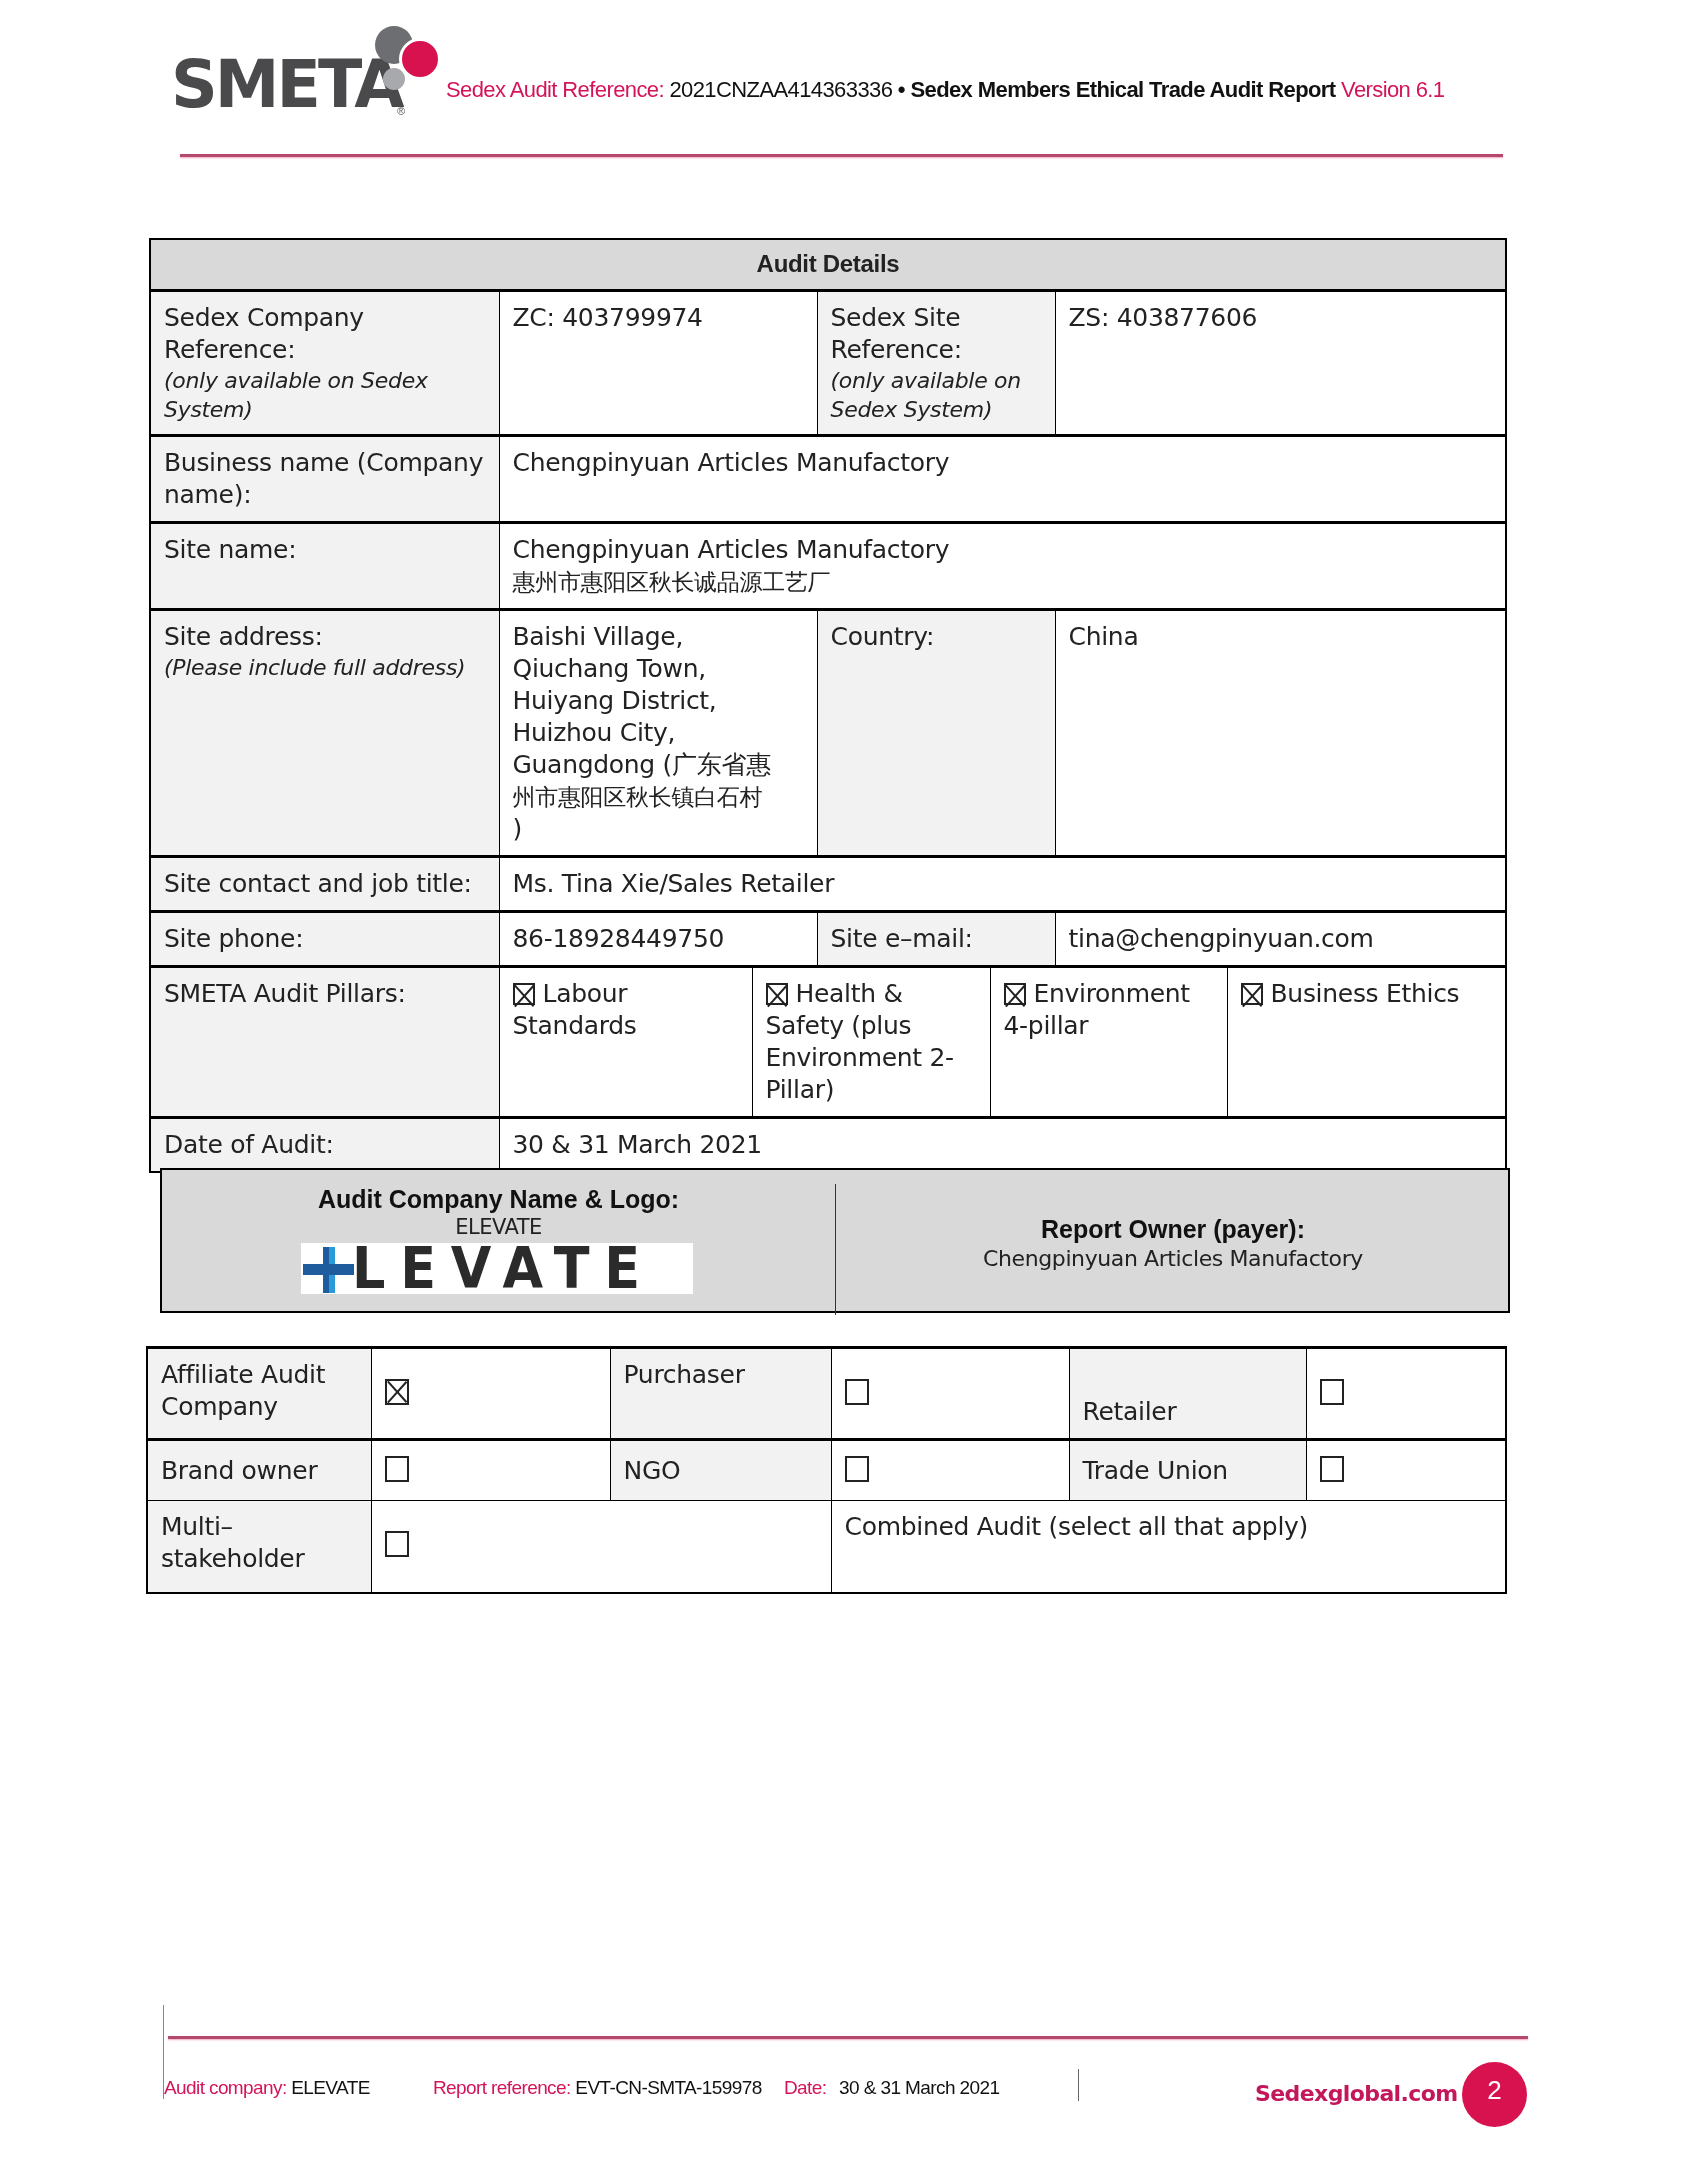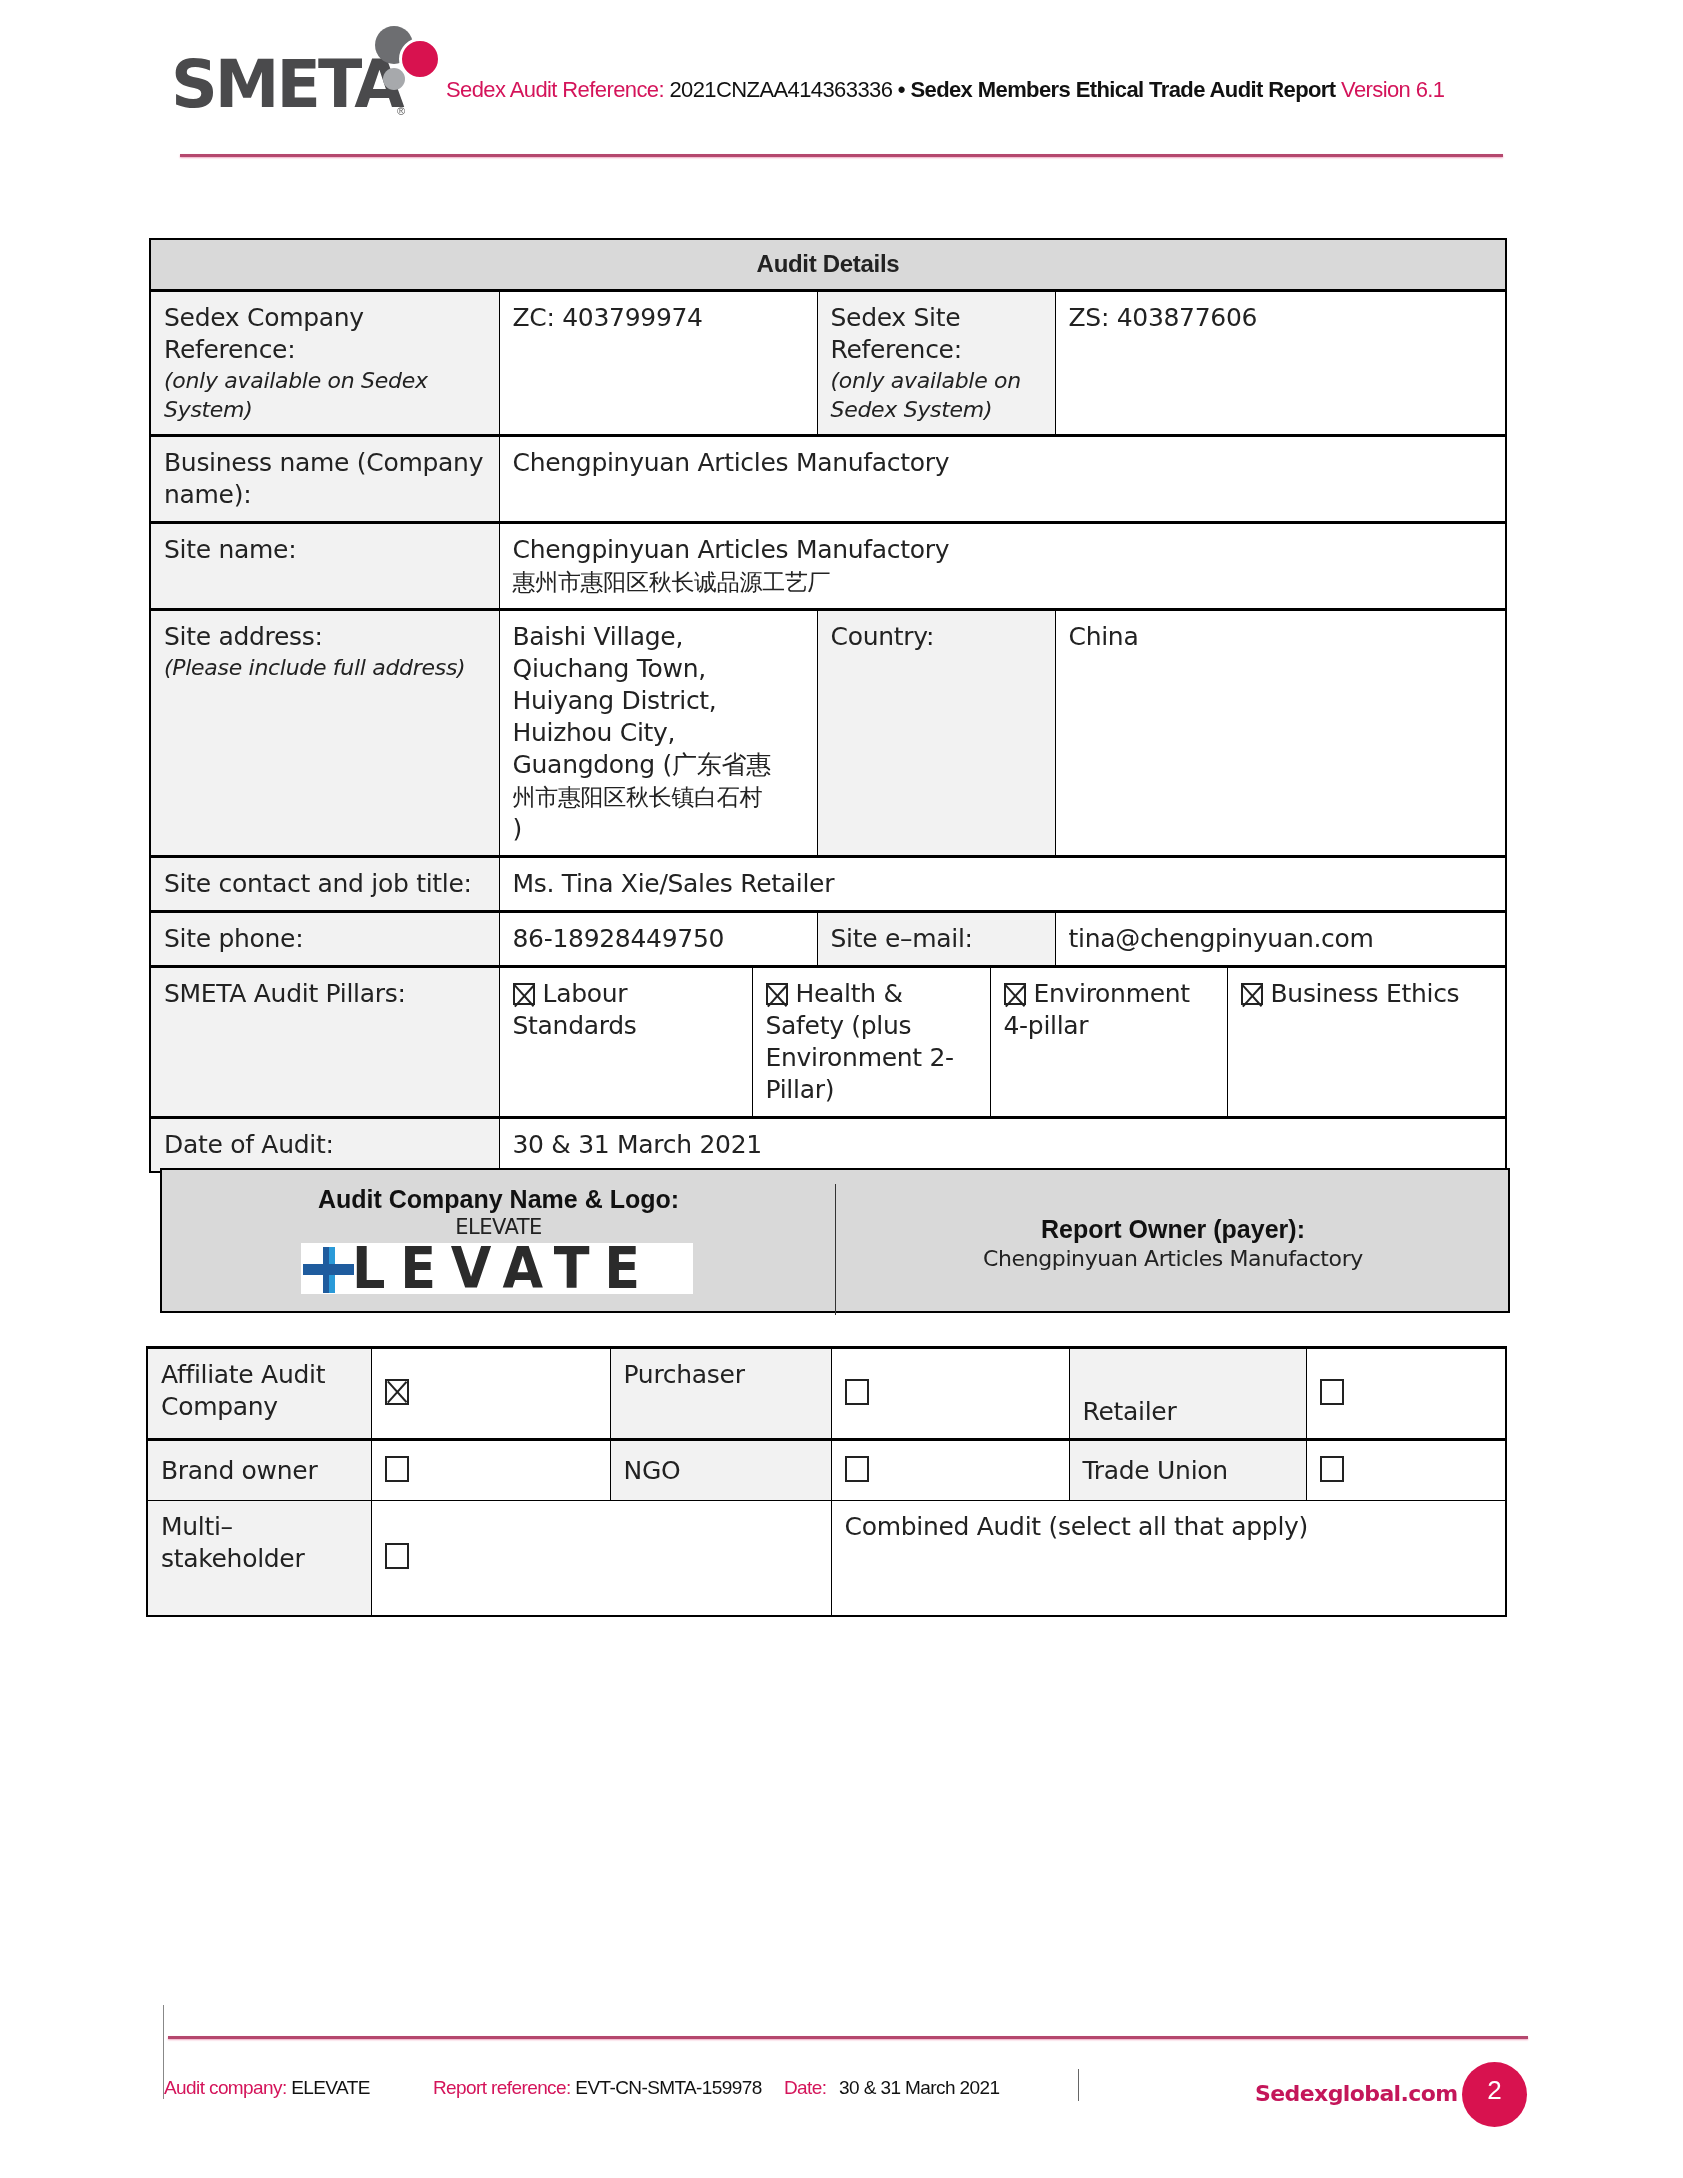--- a/index.html
+++ b/index.html
@@ -197,21 +197,21 @@
     <td class="val" style="vertical-align:middle"><span class="cb cb-lg"></span></td>
   </tr>
   <tr style="height:61px" class="thick-top">
     <td class="lbl" style="vertical-align:middle">Brand owner</td>
     <td class="val" style="vertical-align:middle"><span class="cb cb-lg"></span></td>
     <td class="lbl" style="vertical-align:middle">NGO</td>
     <td class="val" style="vertical-align:middle"><span class="cb cb-lg"></span></td>
     <td class="lbl" style="vertical-align:middle">Trade Union</td>
     <td class="val" style="vertical-align:middle"><span class="cb cb-lg"></span></td>
   </tr>
-  <tr style="height:115px">
+  <tr style="height:92px">
     <td class="lbl">Multi–stakeholder</td>
     <td colspan="2" class="val" style="vertical-align:middle"><span class="cb cb-lg"></span></td>
     <td colspan="3" class="val">Combined Audit (select all that apply)</td>
   </tr>
 </tbody>
   </table>
 
 <div class="abs foot-vline"></div>
 <div class="abs rule-bot"></div>
 

